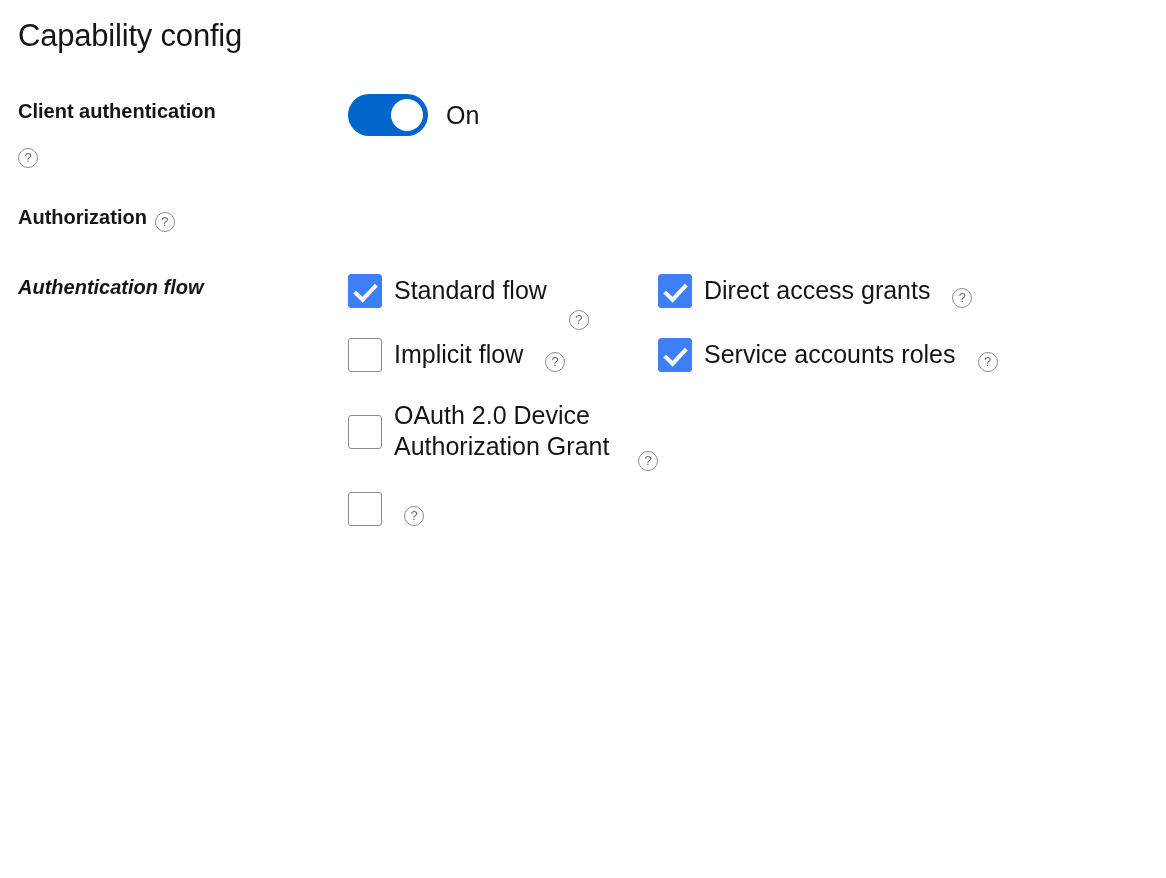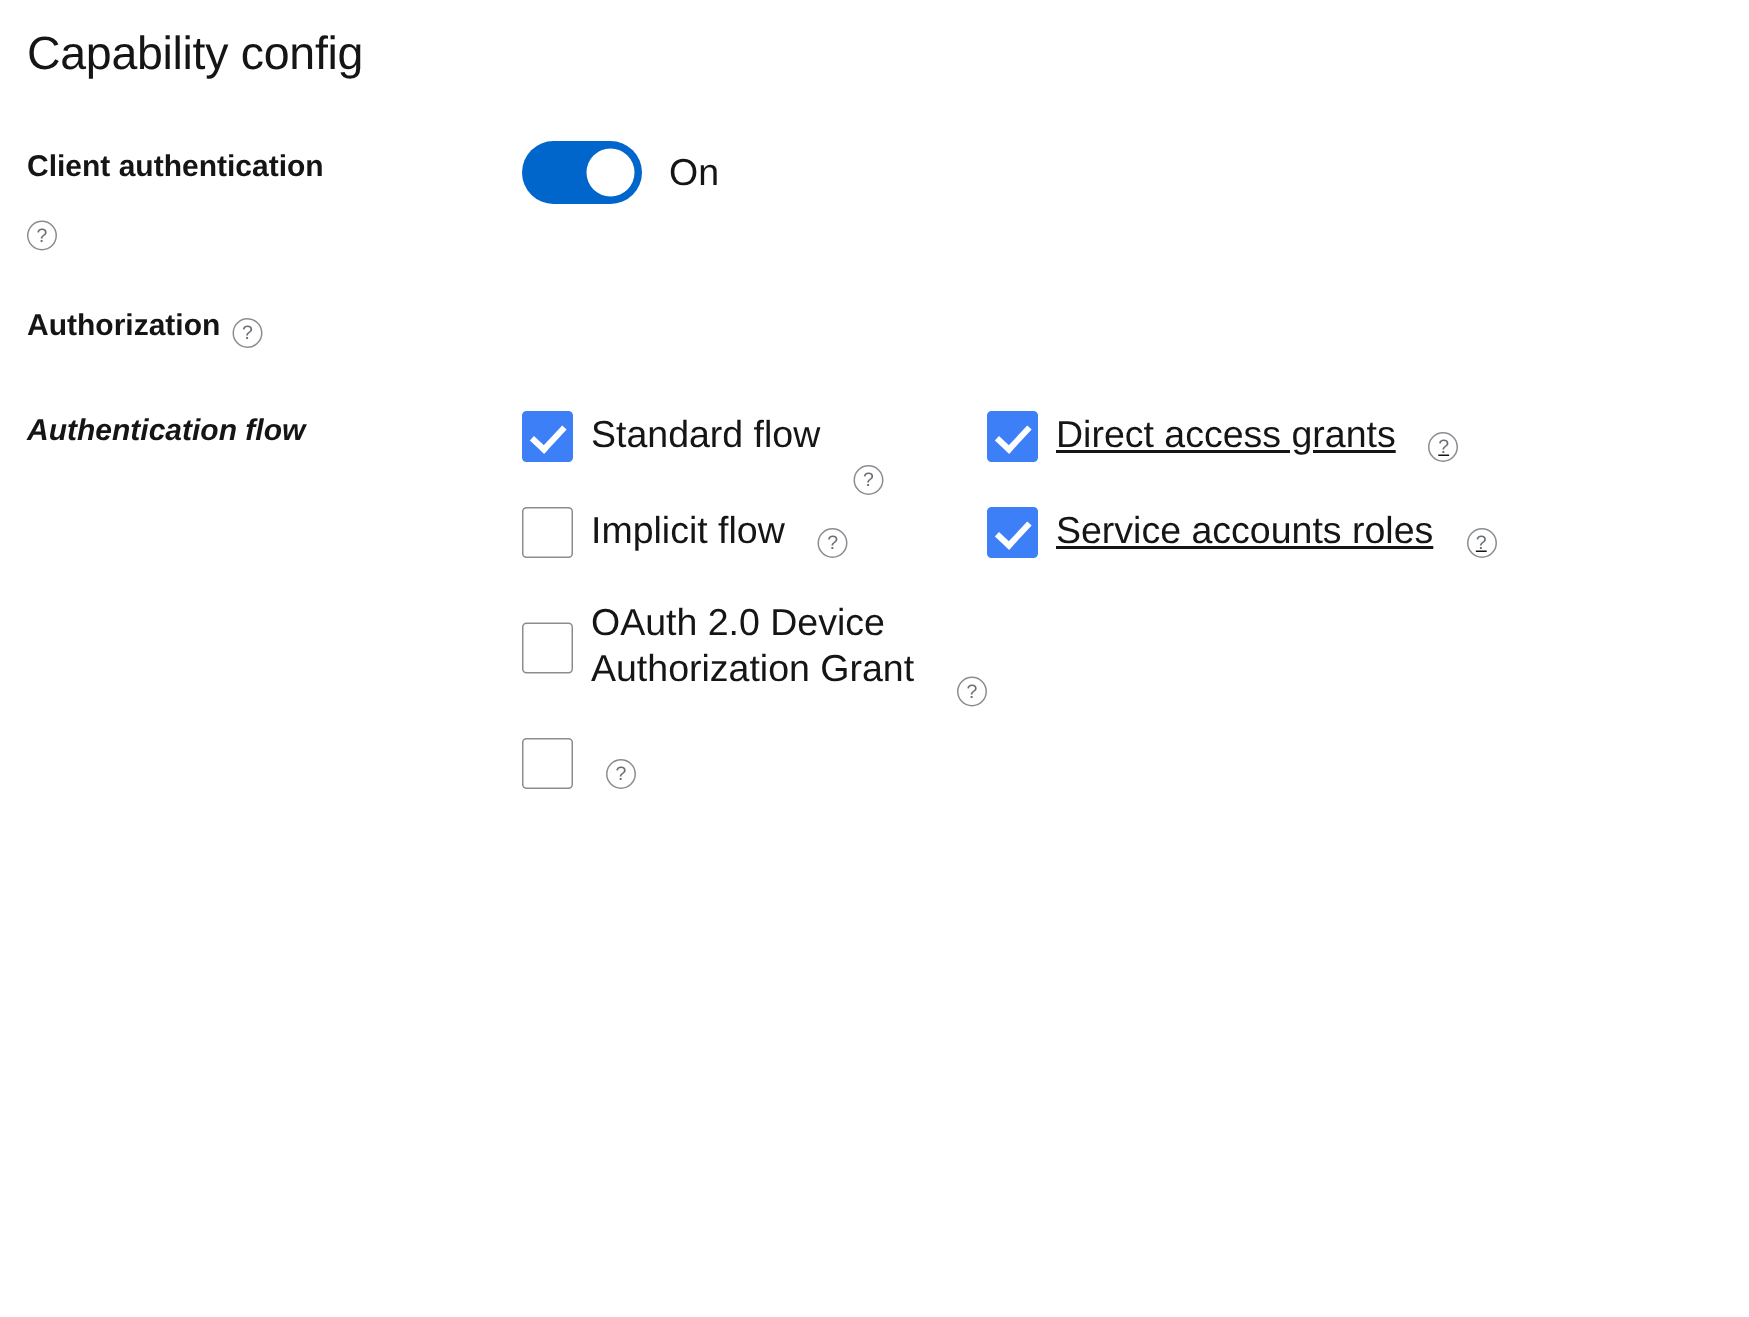--- a/index.html
+++ b/index.html
@@ -126,21 +126,21 @@
     grid-template-columns: 310px auto;
     column-gap: 0px;
     row-gap: 0px;
   }
   .cb-cell {
     display: flex;
     align-items: center;
     gap: 12px;
     padding: 8px 0 20px 0;
   }
-  .cb-cell.col2 { padding-left: 0px; text-decoration: underline; }
+  .cb-cell.col2 { padding-left: 0px; }
 
   .checkbox {
     width: 34px;
     height: 34px;
     border-radius: 3px;
     box-sizing: border-box;
     flex: 0 0 auto;
     position: relative;
     cursor: pointer;
     margin-top: 2px;

